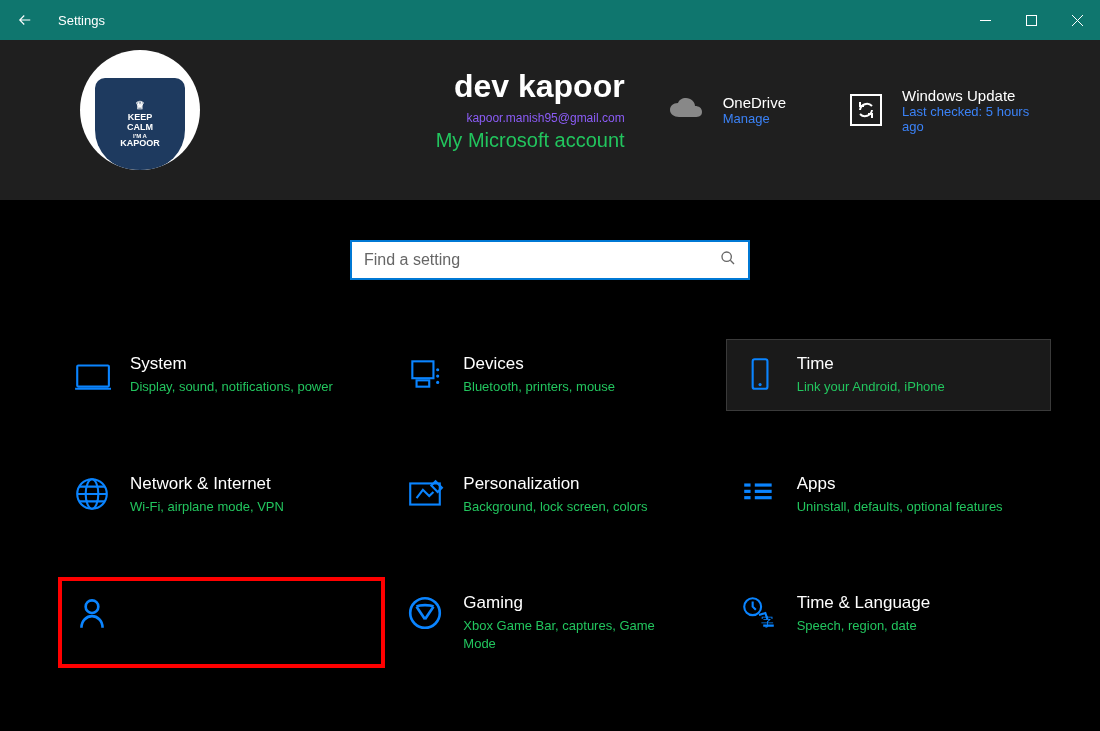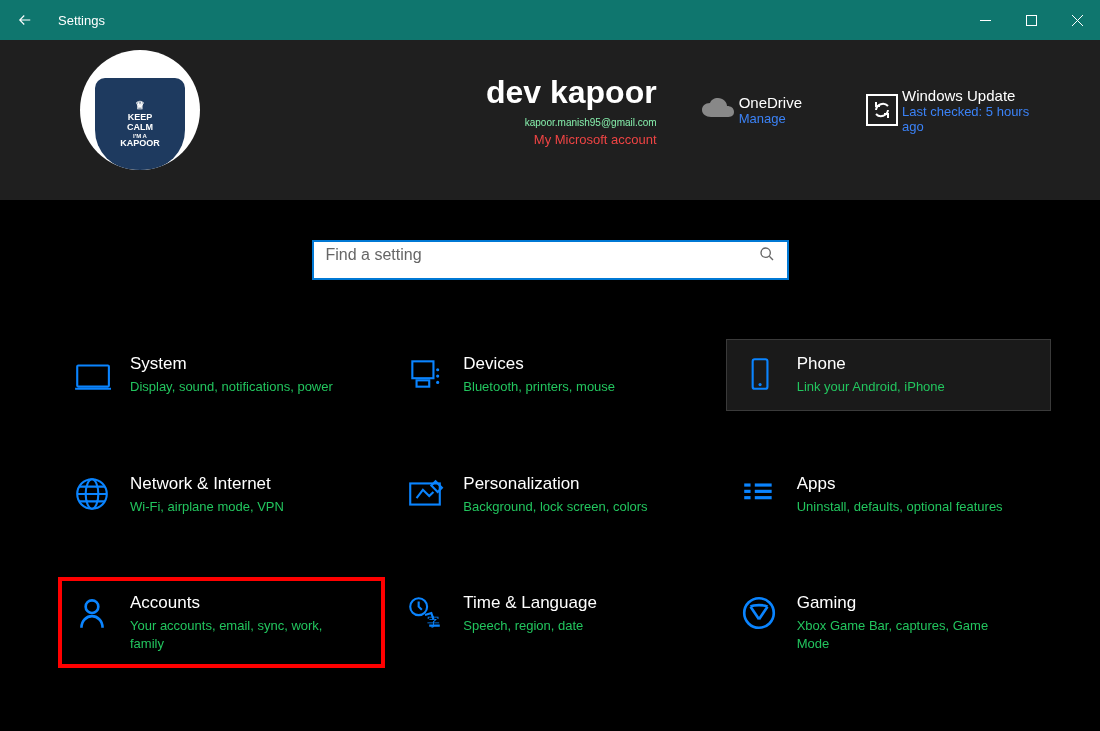--- a/index.html
+++ b/index.html
@@ -76,25 +76,26 @@
     justify-content: center;
     color:#fff;
     font-size:9px;
     font-weight:bold;
     line-height:1.1;
     text-align:center;
   }
   .tshirt .crown { font-size:11px; margin-bottom:2px;}
   .user-block { flex: 1; text-align: right; }
   .user-name { font-size: 32px; font-weight: 600; margin-bottom: 6px; }
-  .user-email { font-size: 10px; color: #86efac; margin-bottom: 4px; }
-  .user-link { font-size: 13px; color: #ef4444; cursor: pointer; }
+  .user-email { font-size: 12px; color: #8b5cf6; margin-bottom: 4px; }
+  .user-link { font-size: 20px; color: #22c55e; cursor: pointer; }
   .status-item {
     display: flex;
     align-items: center;
+    gap: 16px;
     padding: 0 18px;
     cursor:pointer;
   }
   .status-icon {
     width: 40px;
     height: 40px;
     display:flex;
     align-items:center;
     justify-content:center;
     flex-shrink:0;
@@ -104,26 +105,26 @@
   .main {
     background:#000;
     padding-top: 40px;
   }
   .search-wrap {
     display:flex;
     justify-content:center;
     margin-bottom: 60px;
   }
   .search-box {
-    width: 477px;
+    width: 400px;
     height: 40px;
     background:#fff;
     border: 2px solid #0078d4;
     display:flex;
-    align-items:flex-start;
+    align-items:center;
     padding: 4px 12px;
   }
   .search-box input {
     flex:1;
     border:none;
     outline:none;
     font-size:16px;
     color:#555;
     background:transparent;
   }
@@ -272,21 +273,21 @@
       <div class="cat-desc">Bluetooth, printers, mouse</div>
     </div>
       </div>
       <div class="cat hover">
     <div class="cat-icon">
       <svg width="38" height="38" viewBox="0 0 36 36">
             <use href="#i-phone"></use>
           </svg>
     </div>
     <div>
-      <div class="cat-title">Phone</div>
+      <div class="cat-title">Time</div>
       <div class="cat-desc">Link your Android, iPhone</div>
     </div>
       </div>
       <div class="cat">
     <div class="cat-icon">
       <svg width="38" height="38" viewBox="0 0 36 36">
             <use href="#i-network"></use>
           </svg>
     </div>
     <div>
@@ -315,45 +316,41 @@
       <div class="cat-title">Apps</div>
       <div class="cat-desc">Uninstall, defaults, optional features</div>
     </div>
       </div>
       <div class="cat highlight">
     <div class="cat-icon">
       <svg width="38" height="38" viewBox="0 0 36 36">
             <use href="#i-accounts"></use>
           </svg>
     </div>
-    <div>
-      <div class="cat-title">Accounts</div>
-      <div class="cat-desc">Your accounts, email, sync, work, family</div>
+      </div>
+      <div class="cat">
+    <div class="cat-icon">
+      <svg width="38" height="38" viewBox="0 0 36 36">
+            <use href="#i-gaming"></use>
+          </svg>
+    </div>
+    <div>
+      <div class="cat-title">Gaming</div>
+      <div class="cat-desc">Xbox Game Bar, captures, Game Mode</div>
     </div>
       </div>
       <div class="cat">
     <div class="cat-icon">
       <svg width="38" height="38" viewBox="0 0 36 36">
             <use href="#i-time"></use>
           </svg>
     </div>
     <div>
       <div class="cat-title">Time &amp; Language</div>
       <div class="cat-desc">Speech, region, date</div>
-    </div>
-      </div>
-      <div class="cat">
-    <div class="cat-icon">
-      <svg width="38" height="38" viewBox="0 0 36 36">
-            <use href="#i-gaming"></use>
-          </svg>
-    </div>
-    <div>
-      <div class="cat-title">Gaming</div>
-      <div class="cat-desc">Xbox Game Bar, captures, Game Mode</div>
     </div>
       </div>
     </div>
 </div>
 
 <svg width="0" height="0" style="position:absolute">
   <defs>
     <g id="i-system">
         <rect x="4" y="10" width="30" height="20" rx="1" stroke="currentColor" stroke-width="2" fill="none"></rect>
         <path d="M2 32h34" stroke="currentColor" stroke-width="2"></path>

